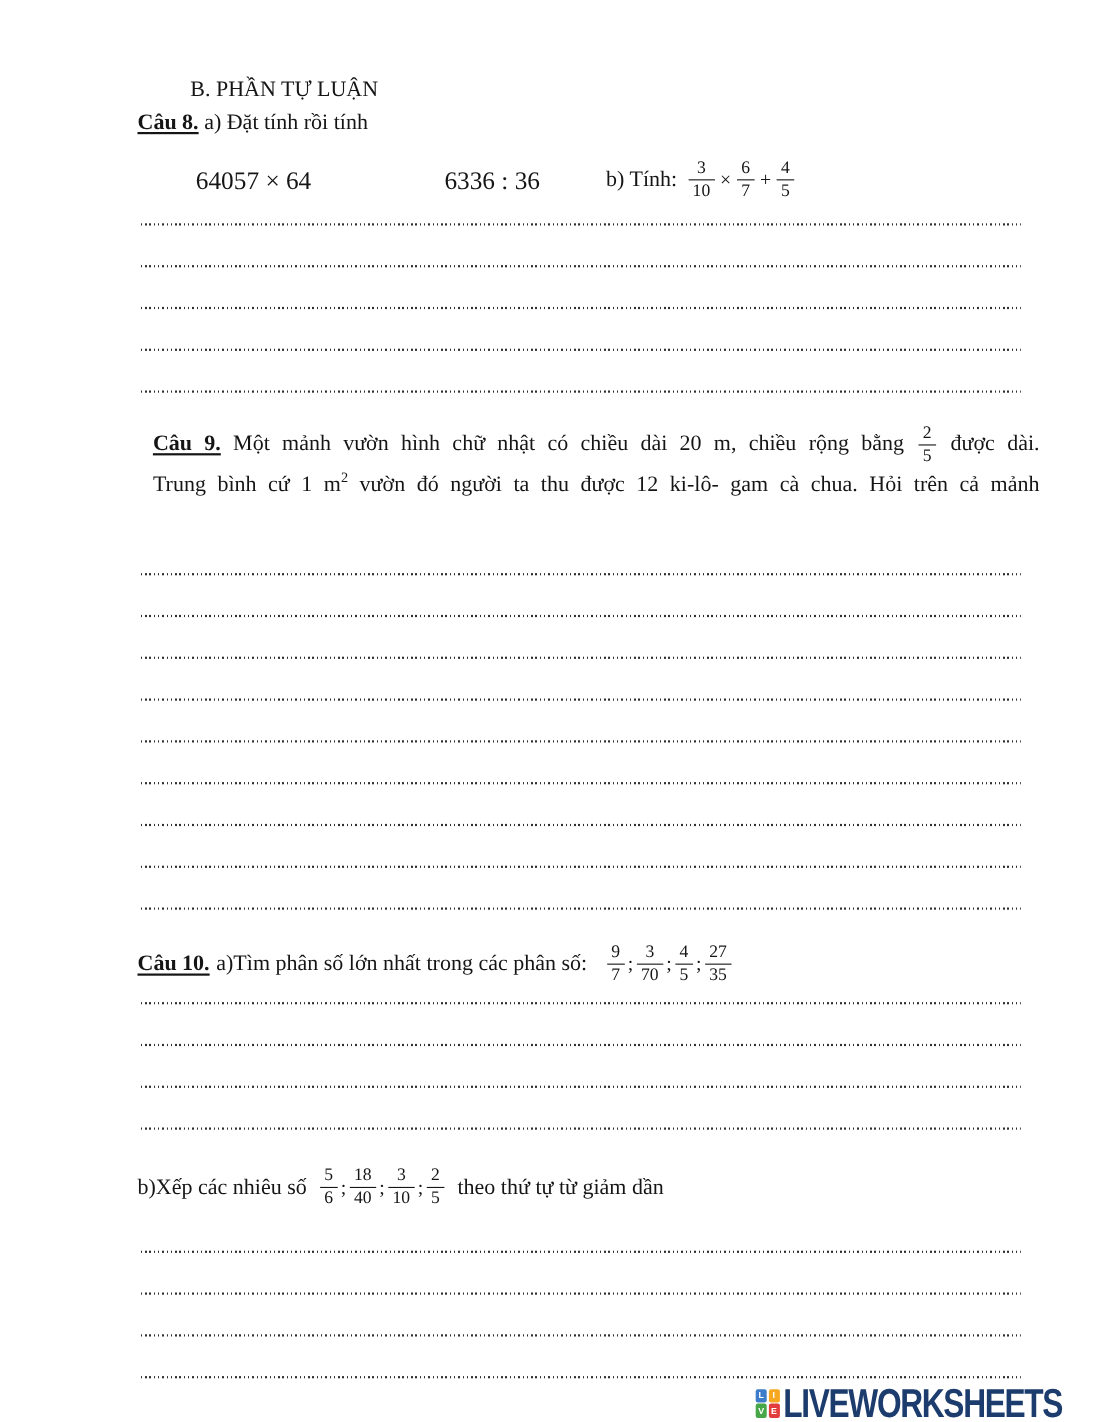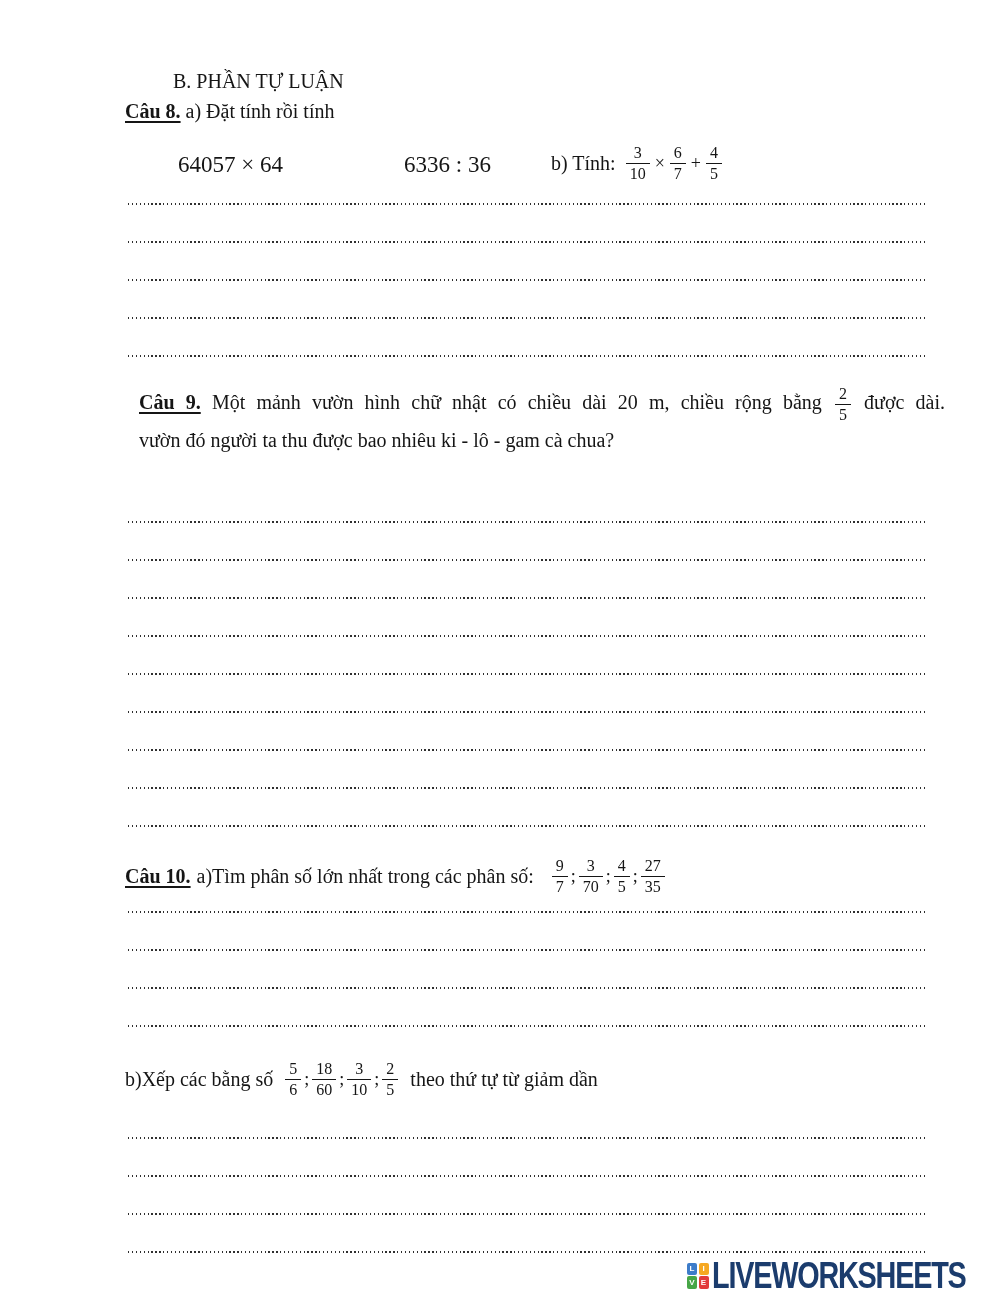--- a/index.html
+++ b/index.html
@@ -121,21 +121,23 @@
 <div class="dotline"></div>
     <div class="dotline"></div>
     <div class="dotline"></div>
     <div class="dotline"></div>
   </div>
 
 <div class="abs para" style="left:139px; top:384px;">
   <div class="pline just">
     <span class="qlabel">Câu 9.</span><span> Một mảnh vườn hình chữ nhật có chiều dài 20 m, chiều rộng bằng </span><span class="frac"><span class="fn">2</span><span class="fd">5</span></span><span> được dài.</span>
   </div>
-  <div class="pline">vườn đó người ta thu được bao nhiêu ki - lô - gam cà chua?</div>
+  <div class="pline just">
+    <span>Trung bình cứ 1 m</span><sup class="sq">2</sup><span> vườn đó người ta thu được 12 ki-lô- gam cà chua. Hỏi trên cả mảnh</span>
+  </div>
 </div>
 
 <div class="lines" style="top:485px;">
   <div class="dotline"></div>
 <div class="dotline"></div>
     <div class="dotline"></div>
     <div class="dotline"></div>
     <div class="dotline"></div>
     <div class="dotline"></div>
     <div class="dotline"></div>
@@ -170,30 +172,30 @@
 </div>
 
 <div class="lines" style="top:875px;">
   <div class="dotline"></div>
 <div class="dotline"></div>
     <div class="dotline"></div>
     <div class="dotline"></div>
   </div>
 
 <div class="abs fracrow t20" style="left:125px; top:1050px; height:58px;">
-  <span>b)Xếp các bằng số</span>
+  <span>b)Xếp các nhiêu số</span>
   <span style="width:10px;"></span>
   <span class="frac">
     <span class="fn">5</span>
     <span class="fd">6</span>
   </span>
   <span class="fsep">;</span>
   <span class="frac">
     <span class="fn">18</span>
-    <span class="fd">60</span>
+    <span class="fd">40</span>
   </span>
   <span class="fsep">;</span>
   <span class="frac">
     <span class="fn">3</span>
     <span class="fd">10</span>
   </span>
   <span class="fsep">;</span>
   <span class="frac">
     <span class="fn">2</span>
     <span class="fd">5</span>

